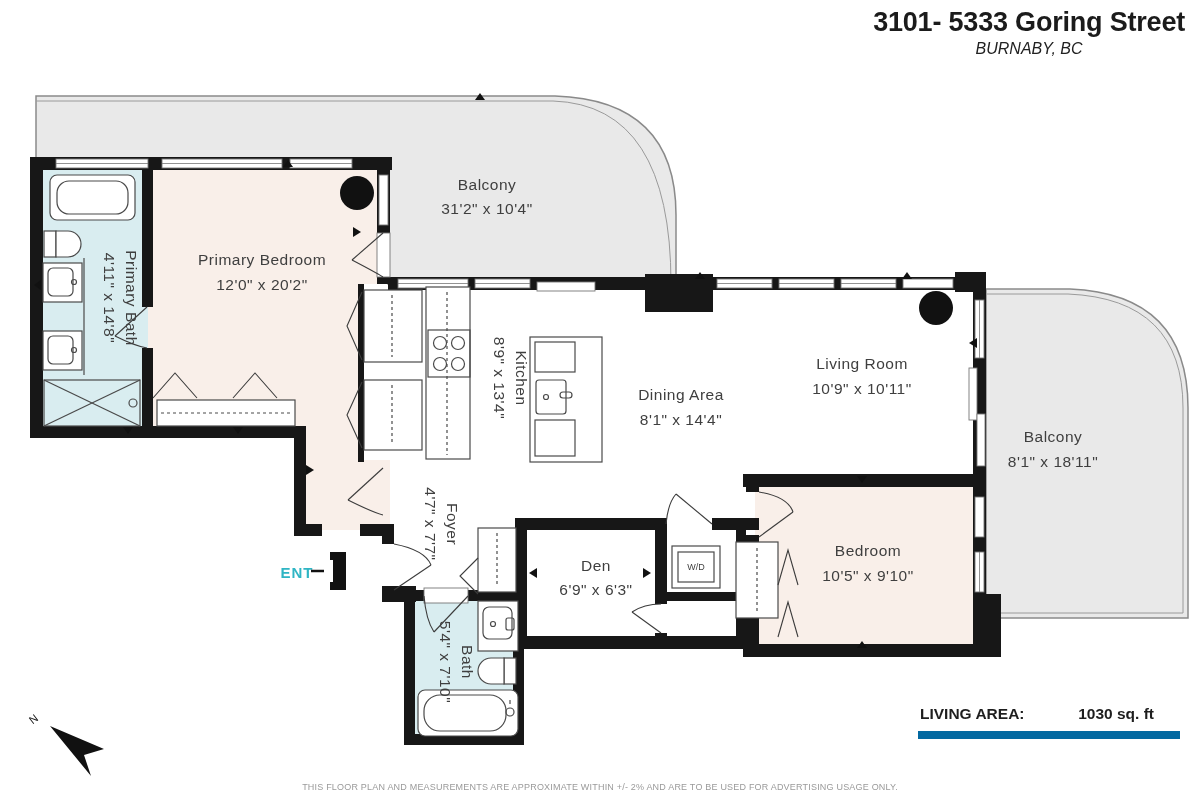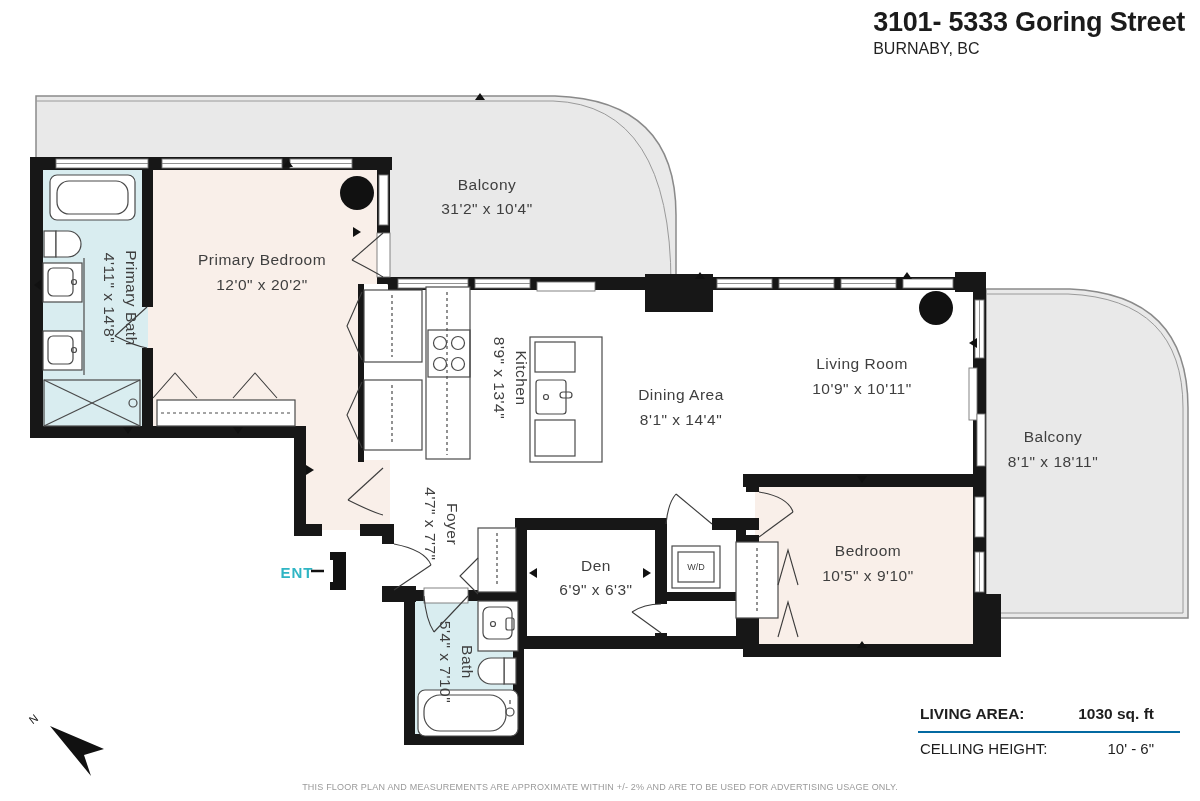--- a/index.html
+++ b/index.html
@@ -7,28 +7,28 @@
          font-family:"Liberation Sans",sans-serif;}
   .plan-svg{position:absolute;left:0;top:0;}
   
   .rn{font-family:"Liberation Sans",sans-serif;font-size:15.5px;fill:#3f3f3f;
       letter-spacing:.5px;text-anchor:middle;}
   .rs{font-family:"Liberation Sans",sans-serif;font-size:9px;fill:#3f3f3f;text-anchor:middle;}
   .ent-t{font-family:"Liberation Sans",sans-serif;font-size:15px;fill:#2fb5c4;
          letter-spacing:1px;text-anchor:middle;font-weight:bold;}
   .north-t{font-family:"Liberation Sans",sans-serif;font-size:11px;fill:#111;text-anchor:middle;}
   
-  .hdr{position:absolute;top:8px;right:15px;text-align:left;color:#1b1b1b;}
+  .hdr{position:absolute;top:8px;right:15px;text-align:center;color:#1b1b1b;}
   .hdr .addr{font-size:27px;font-weight:bold;letter-spacing:-.2px;line-height:1.1;}
-  .hdr .city{font-size:16px;margin-top:2px;color:#222;}
+  .hdr .city{font-size:16px;margin-top:2px;color:#222;font-style:italic;}
   
   .legend{position:absolute;left:918px;top:701px;width:262px;color:#1e1e1e;}
   .legrow{display:flex;justify-content:space-between;font-size:15px;padding:4px 0 3px 2px;}
   .legrow .val{padding-right:26px;}
-  .legrow.first{font-weight:bold;font-size:15.5px;border-bottom:2px solid #0369a1;
+  .legrow.first{font-weight:bold;font-size:15.5px;border-bottom:8px solid #0369a1;
                 padding-bottom:8px;margin-bottom:3px;}
   
   .disc{position:absolute;top:782px;left:0;width:100%;text-align:center;
         font-size:9px;color:#9a9a9a;letter-spacing:.2px;}
   
   .wall{fill:#171717;stroke:none;}
   .fix{fill:#ffffff;stroke:#4a4a4a;stroke-width:1.2;}
   .fixl{fill:none;stroke:#4a4a4a;stroke-width:1.2;}
   .door{fill:none;stroke:#3c3c3c;stroke-width:1.1;}
   .win{fill:#ffffff;stroke:#777;stroke-width:.9;}
@@ -318,21 +318,17 @@
   <div class="hdr">
     <div class="addr">3101- 5333 Goring Street</div>
     <div class="city">BURNABY, BC</div>
   </div>
 
   <div class="legend">
     <div class="legrow first">
       <span>LIVING AREA:</span>
       <span class="val">1030 sq. ft</span>
     </div>
-    <div class="legrow">
-      <span>CELLING HEIGHT:</span>
-      <span class="val">10' - 6"</span>
-    </div>
   </div>
 
   <div class="disc">THIS FLOOR PLAN AND MEASUREMENTS ARE APPROXIMATE WITHIN +/- 2% AND ARE TO BE USED FOR ADVERTISING USAGE ONLY.</div>
 
 </div>
 
 </body></html>

